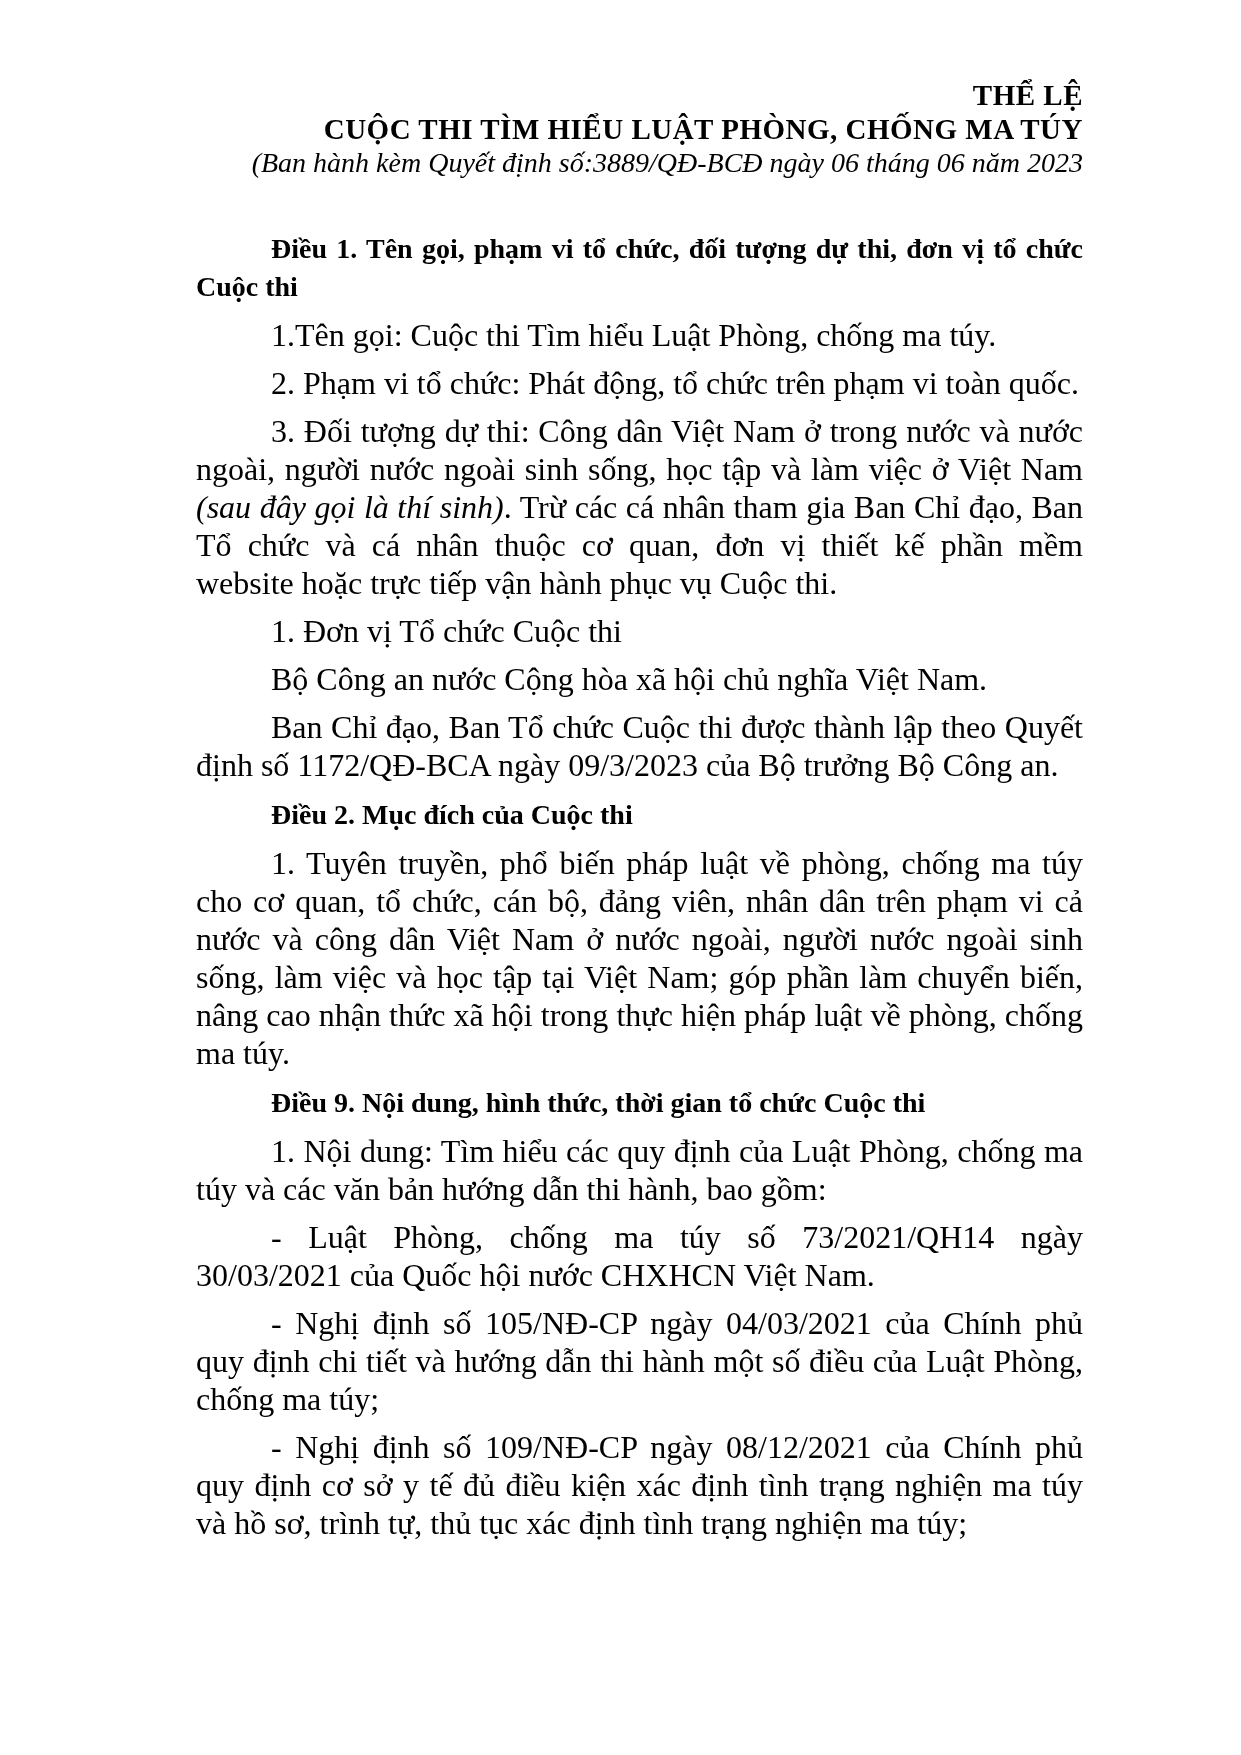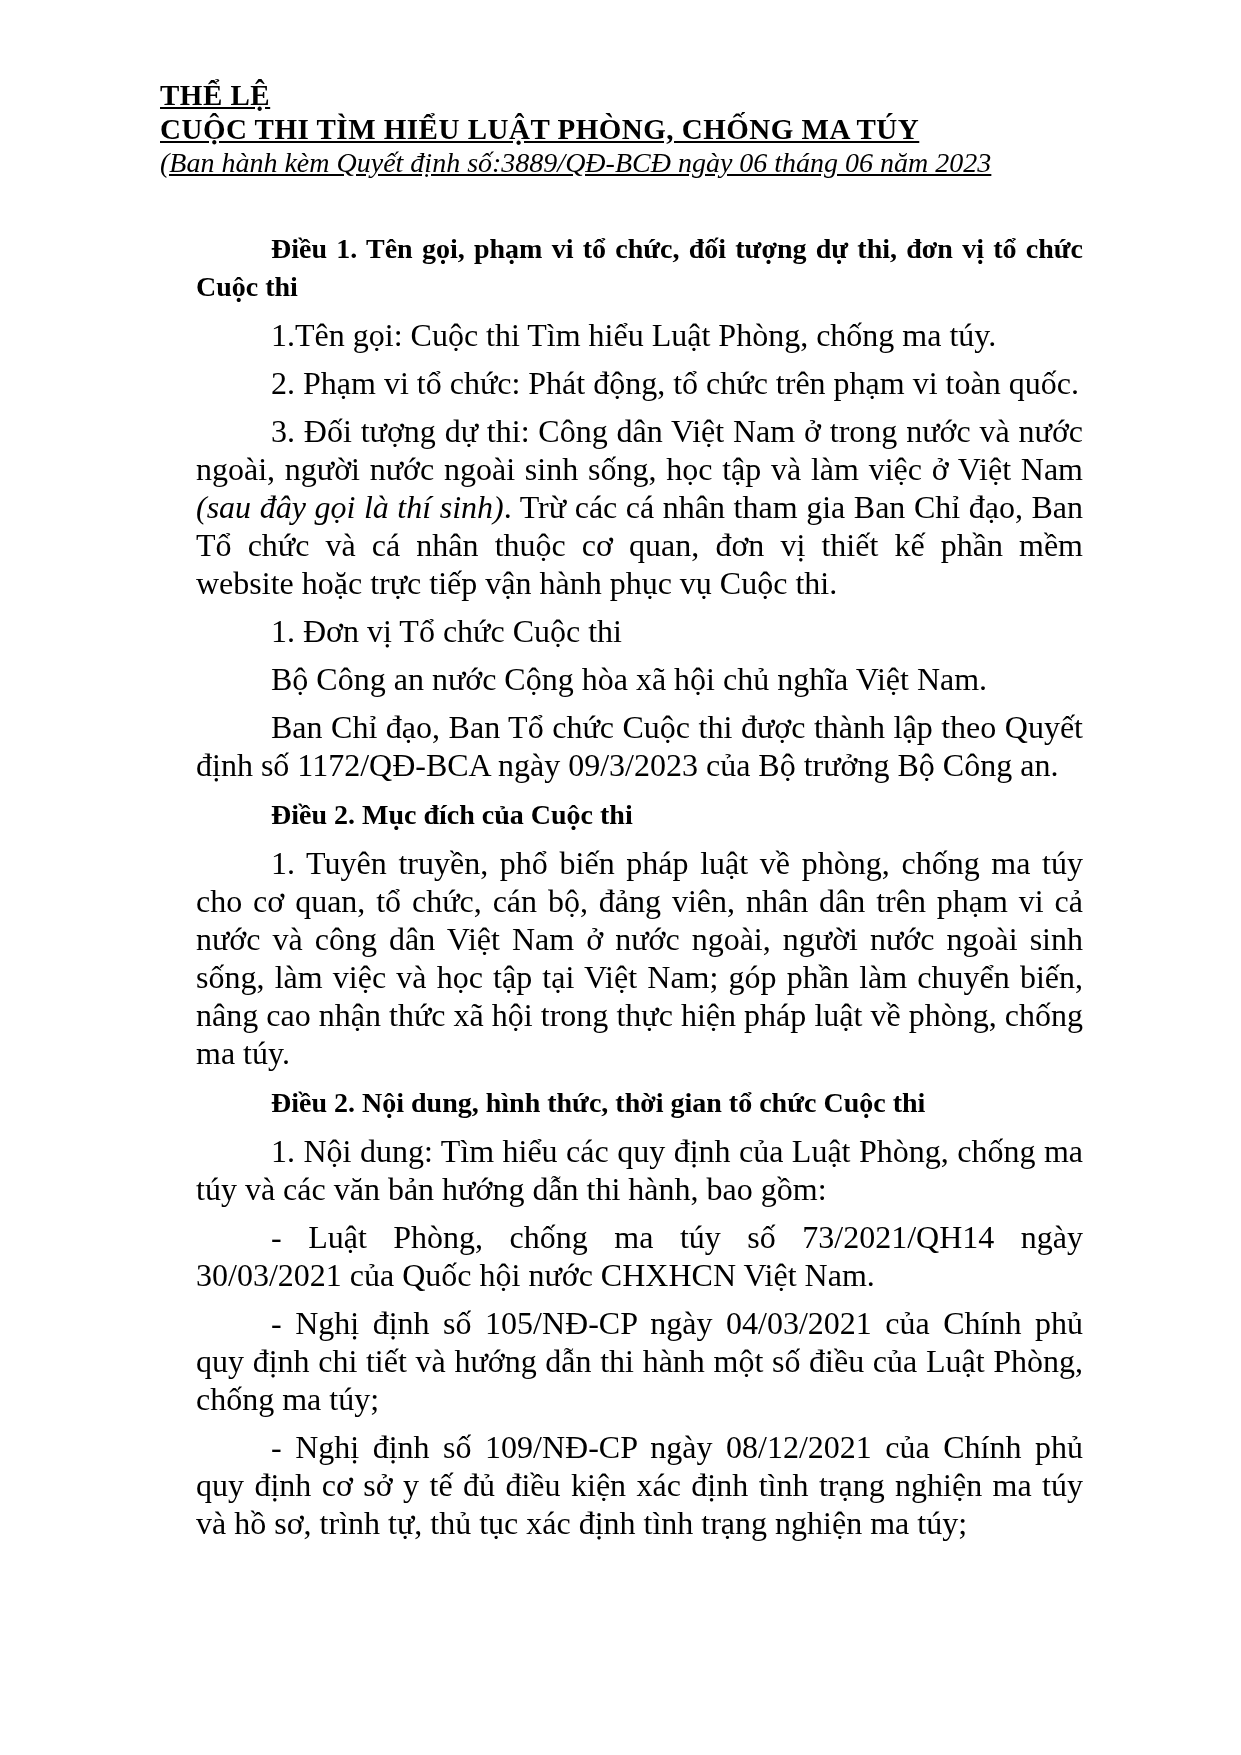--- a/index.html
+++ b/index.html
@@ -7,21 +7,21 @@
   .page {
     position: relative;
     width: 1241px;
     height: 1755px;
     background: #ffffff;
     color: #000000;
     font-family: "Liberation Serif", "DejaVu Serif", serif;
     padding: 78px 158px 0 160px;
     overflow: hidden;
   }
-  .doc-header { text-align: left; text-decoration: underline; }
+  .doc-header { text-align: right; }
   .title-line {
     font-weight: bold;
     font-size: 29px;
     line-height: 34px;
     letter-spacing: 0.5px;
   }
   .issued-line {
     font-style: italic;
     font-size: 28px;
     line-height: 34px;
@@ -57,19 +57,19 @@
   <div class="doc-body" id="doc-body">
       <h2 class="section-heading">Điều 1. Tên gọi, phạm vi tổ chức, đối tượng dự thi, đơn vị tổ chức Cuộc thi</h2>
       <p class="para"><span>1.Tên gọi: Cuộc thi Tìm hiểu Luật Phòng, chống ma túy.</span></p>
       <p class="para"><span>2. Phạm vi tổ chức: Phát động, tổ chức trên phạm vi toàn quốc.</span></p>
       <p class="para"><span>3. Đối tượng dự thi: Công dân Việt Nam ở trong nước và nước ngoài, người nước ngoài sinh sống, học tập và làm việc ở Việt Nam </span><span class="italic">(sau đây gọi là thí sinh)</span><span>. Trừ các cá nhân tham gia Ban Chỉ đạo, Ban Tổ chức và cá nhân thuộc cơ quan, đơn vị thiết kế phần mềm website hoặc trực tiếp vận hành phục vụ Cuộc thi.</span></p>
       <p class="para"><span>1. Đơn vị Tổ chức Cuộc thi</span></p>
       <p class="para"><span>Bộ Công an nước Cộng hòa xã hội chủ nghĩa Việt Nam.</span></p>
       <p class="para"><span>Ban Chỉ đạo, Ban Tổ chức Cuộc thi được thành lập theo Quyết định số 1172/QĐ-BCA ngày 09/3/2023 của Bộ trưởng Bộ Công an.</span></p>
       <h2 class="section-heading">Điều 2. Mục đích của Cuộc thi</h2>
       <p class="para"><span>1. Tuyên truyền, phổ biến pháp luật về phòng, chống ma túy cho cơ quan, tổ chức, cán bộ, đảng viên, nhân dân trên phạm vi cả nước và công dân Việt Nam ở nước ngoài, người nước ngoài sinh sống, làm việc và học tập tại Việt Nam; góp phần làm chuyển biến, nâng cao nhận thức xã hội trong thực hiện pháp luật về phòng, chống ma túy.</span></p>
-      <h2 class="section-heading">Điều 2. Nội dung, hình thức, thời gian tổ chức Cuộc thi</h2>
+      <h2 class="section-heading">Điều 9. Nội dung, hình thức, thời gian tổ chức Cuộc thi</h2>
       <p class="para"><span>1. Nội dung: Tìm hiểu các quy định của Luật Phòng, chống ma túy và các văn bản hướng dẫn thi hành, bao gồm:</span></p>
       <p class="para"><span>- Luật Phòng, chống ma túy số 73/2021/QH14 ngày 30/03/2021 của Quốc hội nước CHXHCN Việt Nam.</span></p>
       <p class="para"><span>- Nghị định số 105/NĐ-CP ngày 04/03/2021 của Chính phủ quy định chi tiết và hướng dẫn thi hành một số điều của Luật Phòng, chống ma túy;</span></p>
       <p class="para"><span>- Nghị định số 109/NĐ-CP ngày 08/12/2021 của Chính phủ quy định cơ sở y tế đủ điều kiện xác định tình trạng nghiện ma túy và hồ sơ, trình tự, thủ tục xác định tình trạng nghiện ma túy;</span></p>
     </div>
 </div>
 
 </body></html>

